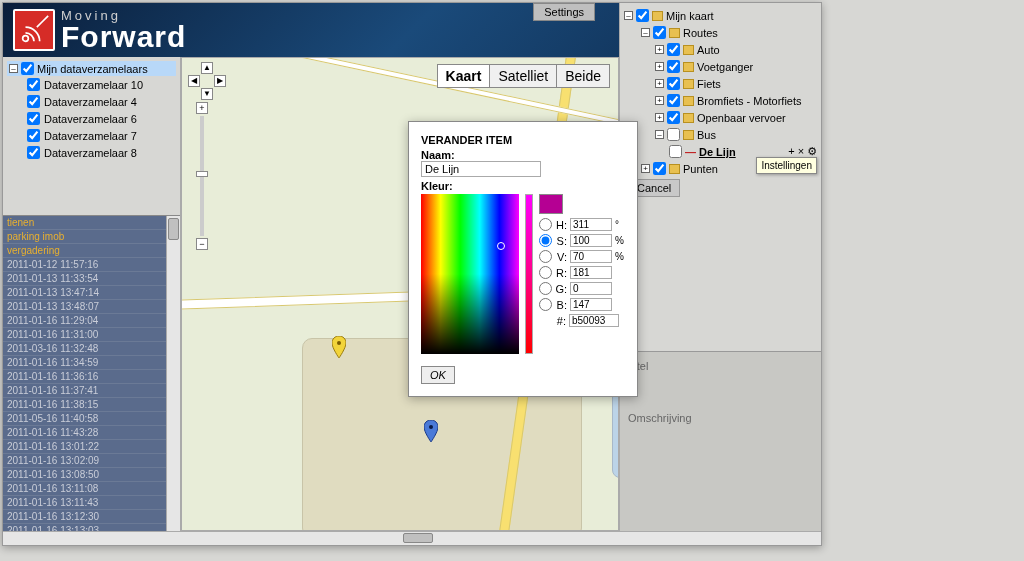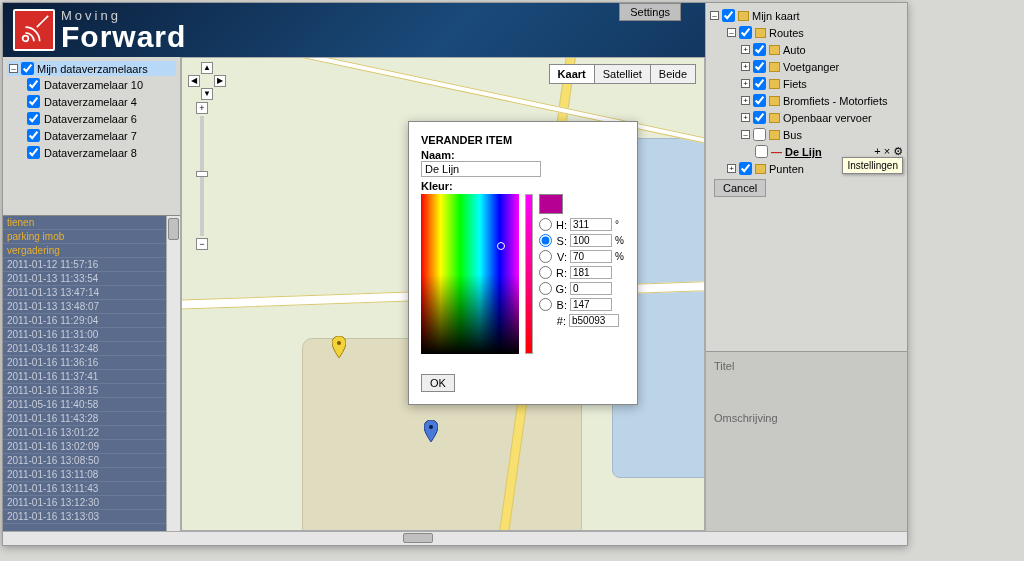--- a/index.html
+++ b/index.html
@@ -1,18 +1,18 @@
 <!DOCTYPE html>
 <html><head>
 <meta charset="utf-8">
 <style>
 * { box-sizing: border-box; margin: 0; padding: 0; font-family: Arial, sans-serif; font-size: 11px; }
 html, body { width: 1024px; height: 561px; overflow: hidden; background: #d7d7d4; }
 
-.frame { position: relative; width: 906px; height: 544px; margin: 2px; border: 1px solid #999; box-shadow: 0 2px 8px rgba(0,0,0,0.3); background: #c2410c; }
+.frame { position: relative; width: 820px; height: 544px; margin: 2px; border: 1px solid #999; box-shadow: 0 2px 8px rgba(0,0,0,0.3); background: #c2410c; }
 
 
 .header { position: absolute; left: 0; top: 0; right: 0; height: 54px; background: linear-gradient(135deg, #0a1e3a 0%, #1a4a7a 50%, #0d2a4d 100%); color: #fff; display: flex; align-items: center; padding-left: 10px; }
 .logo-sq { width: 42px; height: 42px; background: #d62c27; border: 2px solid #fff; border-radius: 2px; display: flex; align-items: center; justify-content: center; }
 .logo-sq svg { width: 34px; height: 34px; }
 .brand { margin-left: 6px; line-height: 1; }
 .brand .small { font-size: 13px; letter-spacing: 3px; color: #d0d0d0; }
 .brand .big { font-size: 30px; font-weight: bold; letter-spacing: 1px; }
 .settings-btn { position: absolute; right: 226px; top: 0; height: 18px; background: #bfbfbf; border: 1px solid #888; padding: 2px 10px; font-size: 11px; cursor: pointer; }
 
@@ -49,21 +49,21 @@
 .map-ctrl-pan .u { left: 13px; top: 0; }
 .map-ctrl-pan .d { left: 13px; bottom: 0; }
 .map-ctrl-pan .l { left: 0; top: 13px; }
 .map-ctrl-pan .r { right: 0; top: 13px; }
 .map-ctrl-zoom { position: absolute; left: 14px; top: 44px; width: 12px; }
 .map-ctrl-zoom .btn { width: 12px; height: 12px; background: #fff; border: 1px solid #888; font-size: 9px; text-align: center; line-height: 10px; cursor: pointer; }
 .map-ctrl-zoom .track { width: 4px; height: 120px; background: #ccc; margin: 2px auto; position: relative; }
 .map-ctrl-zoom .handle { position: absolute; left: -4px; top: 55px; width: 12px; height: 6px; background: #fff; border: 1px solid #888; }
 
 .map-type { position: absolute; right: 8px; top: 6px; display: flex; }
-.map-type button { background: #f0f0f0; border: 1px solid #888; padding: 3px 8px; font-size: 11px; cursor: pointer; margin-left: -1px; }
+.map-type button { background: #f0f0f0; border: 1px solid #888; padding: 3px 8px; font-size: 14px; cursor: pointer; margin-left: -1px; }
 .map-type button.active { background: #fff; font-weight: bold; }
 
 
 .right-col { position: absolute; right: 0; top: 0; width: 202px; bottom: 14px; background: #d7d7d4; border-left: 1px solid #aaa; }
 .right-top { padding: 4px; }
 .rt-item { display: flex; align-items: center; gap: 3px; padding: 2px 0; white-space: nowrap; }
 .rt-item .exp { width: 9px; height: 9px; border: 1px solid #666; background: #fff; font-size: 8px; line-height: 7px; text-align: center; cursor: pointer; }
 .rt-item .folder { width: 11px; height: 10px; background: #e8c050; border: 1px solid #b89020; }
 .rt-item .ind1 { margin-left: 14px; }
 .rt-item .ind2 { margin-left: 28px; }
@@ -87,21 +87,21 @@
 .spectrum::before { content: ""; position: absolute; inset: 0; background: linear-gradient(to bottom, rgba(255,255,255,0) 0%, rgba(0,0,0,0) 50%, #000 100%); }
 .spectrum .sel { position: absolute; width: 8px; height: 8px; border: 1px solid #fff; border-radius: 50%; right: 14px; top: 48px; }
 .huebar { width: 10px; height: 160px; background: linear-gradient(to bottom, #f0f, #f08, #f00); border: 1px solid #aaa; }
 .swatch-col { display: flex; flex-direction: column; gap: 4px; }
 .swatch { width: 24px; height: 20px; border: 1px solid #888; }
 .inputs { display: flex; flex-direction: column; gap: 3px; }
 .inputs .row { display: flex; align-items: center; gap: 3px; }
 .inputs .row label { width: 12px; text-align: right; }
 .inputs .row input[type=text] { width: 42px; border: 1px solid #aaa; padding: 0 2px; font-size: 10px; }
 .inputs .row .unit { width: 10px; font-size: 10px; }
-.ok-btn { margin-top: 20px; padding: 2px 8px; border: 1px solid #888; background: #eee; cursor: pointer; }
+.ok-btn { margin-top: 12px; padding: 2px 8px; border: 1px solid #888; background: #eee; cursor: pointer; font-style: italic; }
 
 
 .hscroll { position: absolute; left: 0; right: 0; bottom: 0; height: 14px; background: #e6e6e6; border-top: 1px solid #aaa; }
 .hscroll .thumb { position: absolute; left: 400px; top: 1px; width: 30px; height: 10px; background: #c0c0c0; border: 1px solid #888; border-radius: 2px; }
 
 input[type=checkbox] { margin: 0; }
 </style>
 </head>
 <body>
 
@@ -158,20 +158,21 @@
           <div class="row named">tienen</div>
           <div class="row named">parking imob</div>
           <div class="row named">vergadering</div>
           <div class="row">2011-01-12 11:57:16</div>
           <div class="row">2011-01-13 11:33:54</div>
           <div class="row">2011-01-13 13:47:14</div>
           <div class="row">2011-01-13 13:48:07</div>
           <div class="row">2011-01-16 11:29:04</div>
           <div class="row">2011-01-16 11:31:00</div>
           <div class="row">2011-03-16 11:32:48</div>
+          <div class="row">2011-01-16 11:34:59</div>
           <div class="row">2011-01-16 11:36:16</div>
           <div class="row">2011-01-16 11:37:41</div>
           <div class="row">2011-01-16 11:38:15</div>
           <div class="row">2011-05-16 11:40:58</div>
           <div class="row">2011-01-16 11:43:28</div>
           <div class="row">2011-01-16 13:01:22</div>
           <div class="row">2011-01-16 13:02:09</div>
           <div class="row">2011-01-16 13:08:50</div>
           <div class="row">2011-01-16 13:11:08</div>
           <div class="row">2011-01-16 13:11:43</div>

